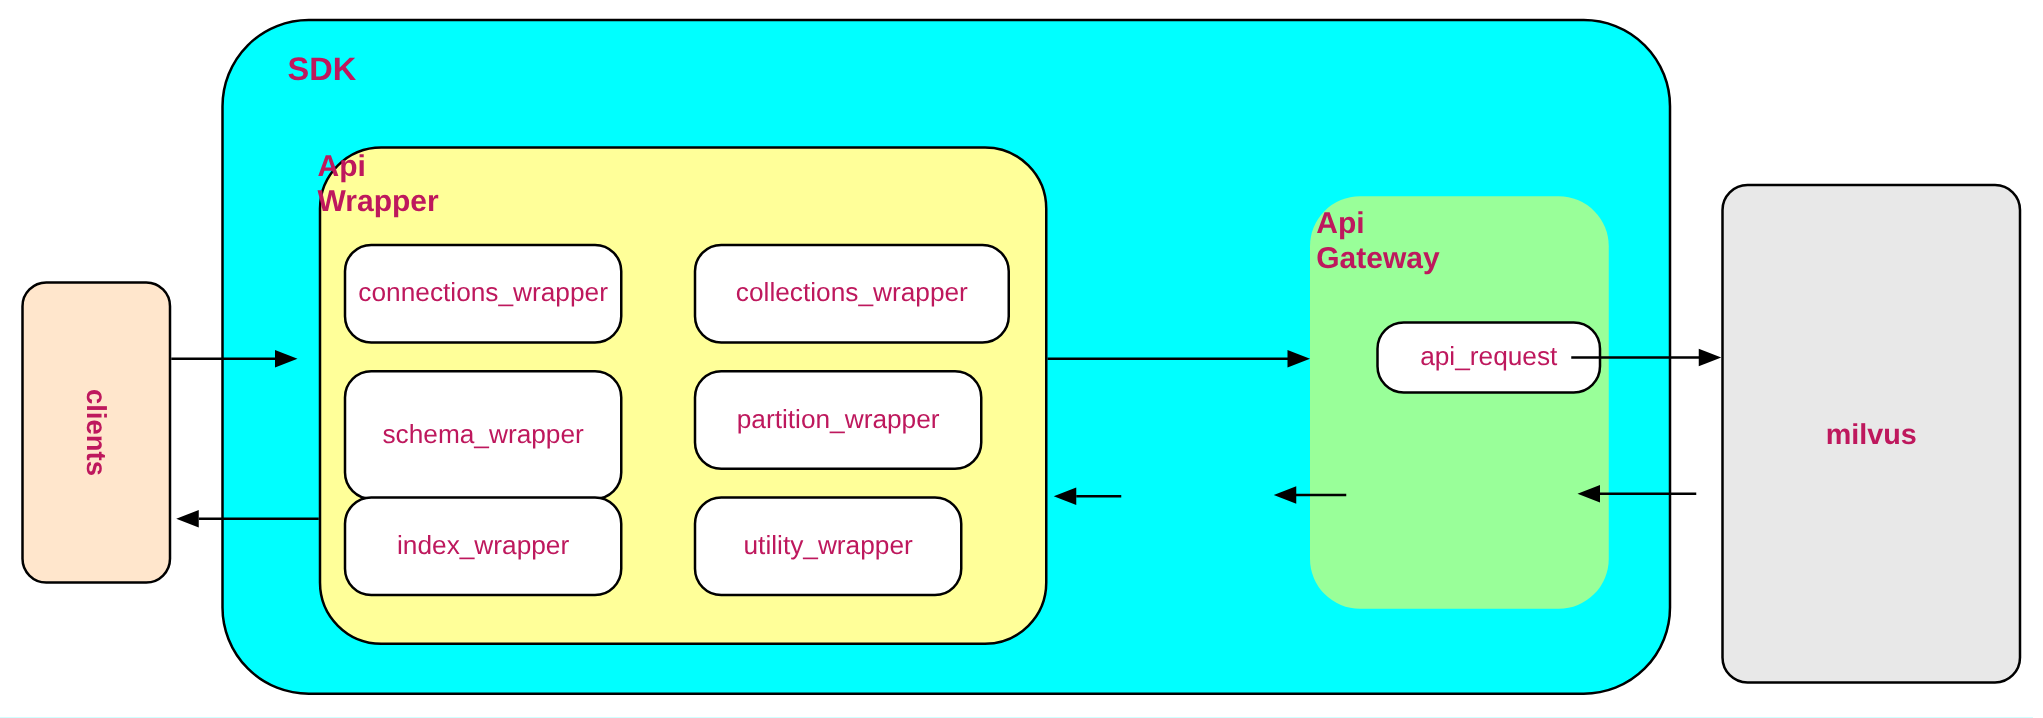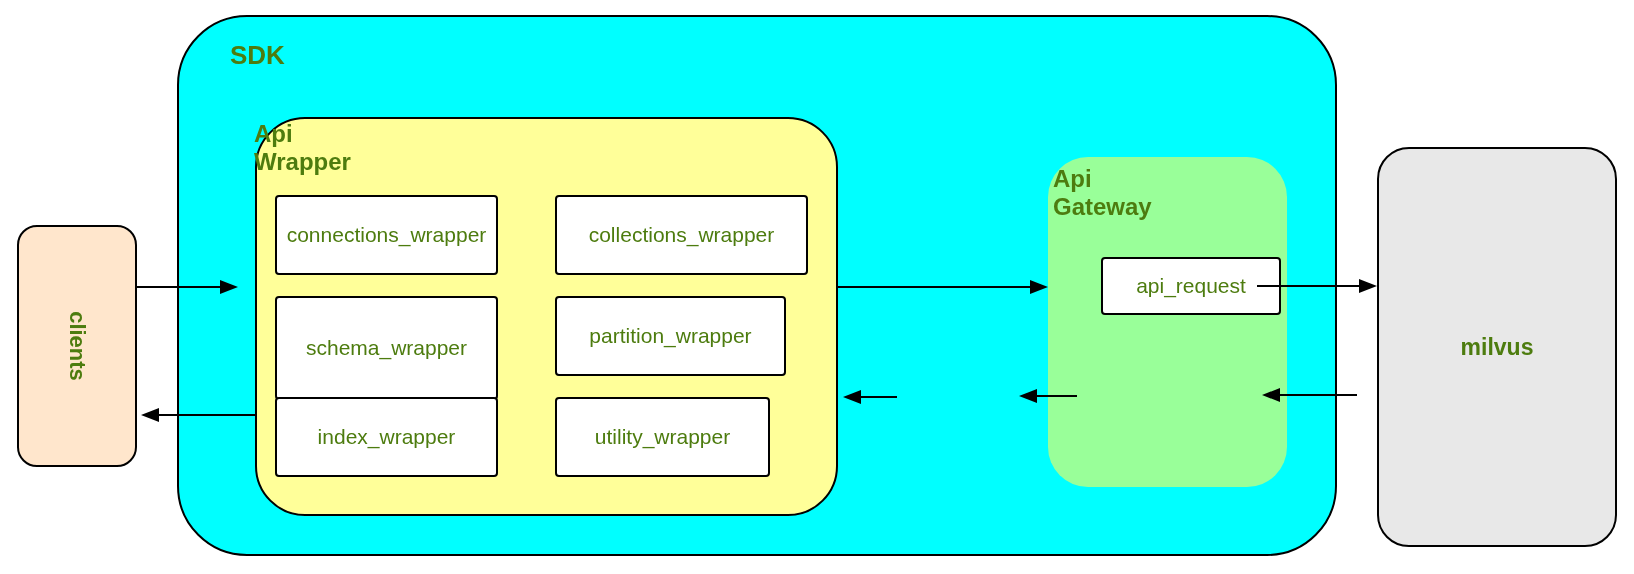--- a/index.html
+++ b/index.html
@@ -1,21 +1,21 @@
 <!DOCTYPE html>
 <html style="--sdk-fill: #00ffff; --wrapper-fill: #ffff99; --gateway-fill: #99ff99; --clients-fill: #ffe6cc; --milvus-fill: #e8e8e8; --node-fill: #ffffff; --stroke: #000000;"><head>
 <meta charset="utf-8">
 <style>
   html,body{margin:0;padding:0;background:#ffffff;}
   .canvas{
     position:relative;
     width:1634px;height:574px;
     background:#ffffff;
     font-family:"Liberation Sans", sans-serif;
-    color:#4d7c0f;
+    color:#be185d;
     overflow:hidden;
   }
   .node{position:absolute;box-sizing:border-box;}
   .bordered{border:2px solid var(--stroke,#000);}
   .sdk{
     left:177px;top:15px;width:1160px;height:541px;
     background:var(--sdk-fill,#00ffff);
     border-radius:70px;
   }
   .sdk-label{
@@ -48,28 +48,28 @@
   .api-gateway{
     left:1048px;top:157px;width:239px;height:330px;
     background:var(--gateway-fill,#99ff99);
     border-radius:40px;
   }
   .ag-label{left:1053px;top:165px;width:130px;}
   .wbox{
     position:absolute;box-sizing:border-box;
     background:var(--node-fill,#ffffff);
     border:2px solid var(--stroke,#000);
-    border-radius:4px;
+    border-radius:22px;
     display:flex;align-items:center;justify-content:center;
     font-size:21px;
   }
   .milvus{
     left:1377px;top:147px;width:240px;height:400px;
     background:var(--milvus-fill,#e8e8e8);
-    border-radius:32px;
+    border-radius:21px;
     display:flex;align-items:center;justify-content:center;
     font-size:23px;font-weight:bold;
   }
   .arrow-line{position:absolute;height:2px;background:var(--stroke,#000);}
   .ah-r{position:absolute;width:0;height:0;
     border-top:7px solid transparent;border-bottom:7px solid transparent;
     border-left:18px solid var(--stroke,#000);}
   .ah-l{position:absolute;width:0;height:0;
     border-top:7px solid transparent;border-bottom:7px solid transparent;
     border-right:18px solid var(--stroke,#000);}

